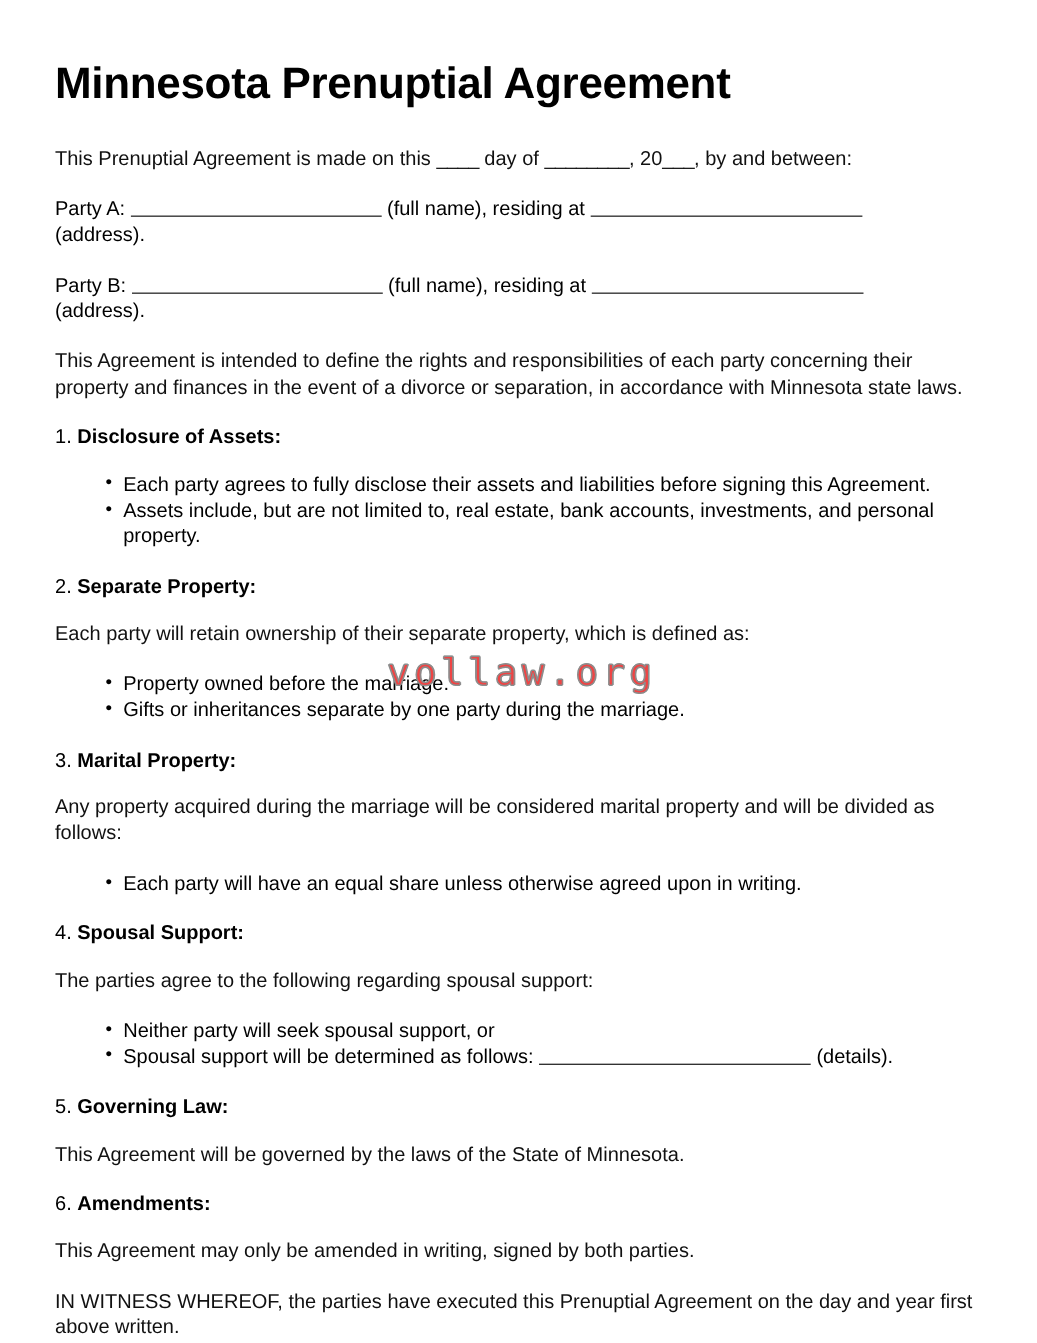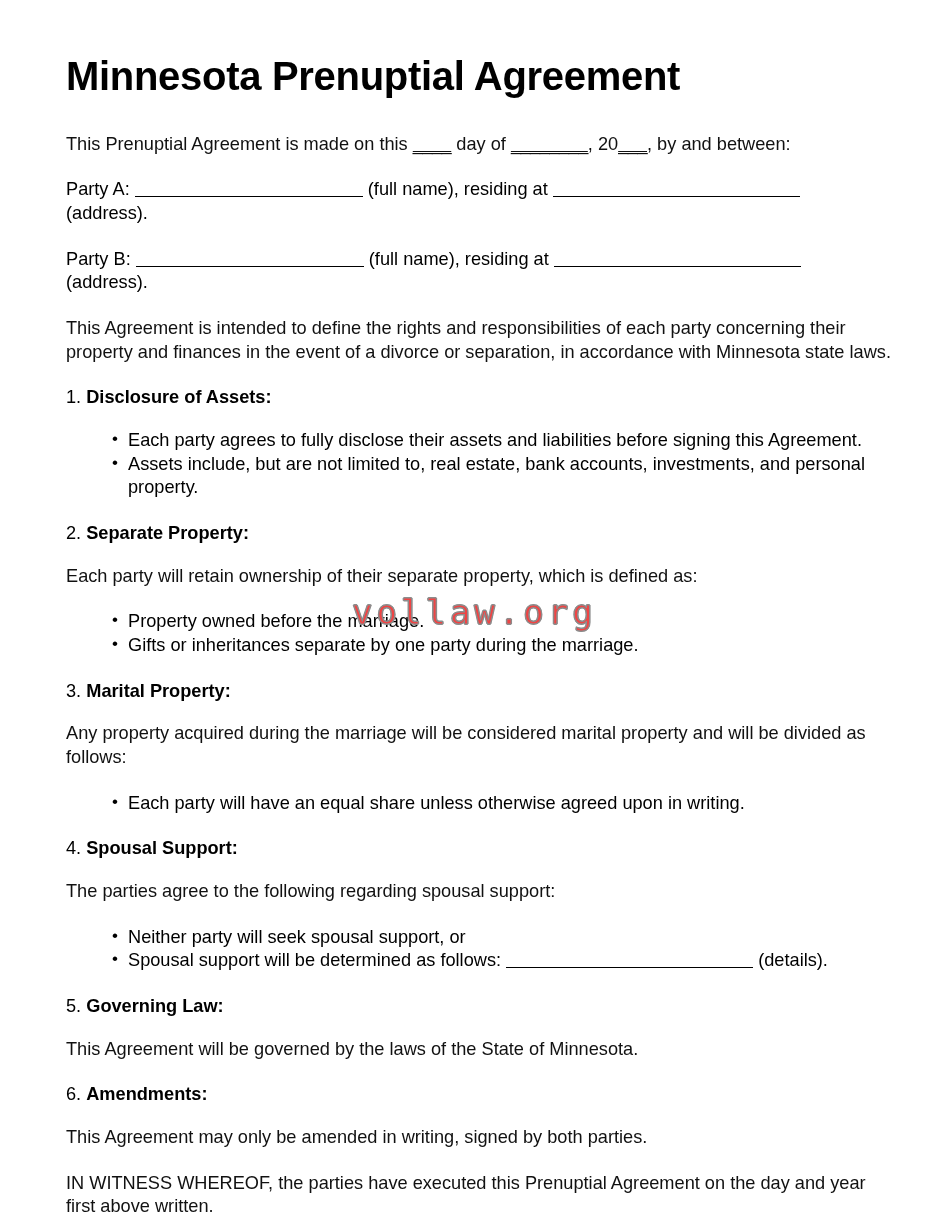--- a/index.html
+++ b/index.html
@@ -13,21 +13,21 @@
     font-family: "Liberation Sans", sans-serif;
     color: #000000;
     position: relative;
     overflow: hidden;
   }
   .page {
     position: relative;
     width: 943px;
     height: 1054px;
     box-sizing: border-box;
-    padding: 54px 50px 0 66px;
+    padding: 54px 50px 0 50px;
   }
   .doc-title {
     font-size: 40px;
     font-weight: bold;
     letter-spacing: -0.3px;
     line-height: 1.12;
     margin: 0 0 34px 0;
     color: #000;
   }
   p.para {
@@ -45,21 +45,21 @@
     font-weight: normal;
   }
   .blank {
     display: inline-block;
     border-bottom: 1.6px solid #000;
     vertical-align: -2px;
   }
   .blank-name  { width: 228px; }
   .blank-addr  { width: 247px; }
   .blank-details { width: 247px; }
-  .us { letter-spacing: -0.5px; text-decoration: underline; }
+  .us { letter-spacing: -0.5px; }
 
   h2.section {
     font-size: 18.2px;
     font-weight: normal;
     margin: 0 0 19px 0;
     line-height: 1.3;
   }
   h2.section .sec-title { font-weight: bold; margin-top: 32px; }
   h2.section .sec-num { font-weight: normal; }
 

